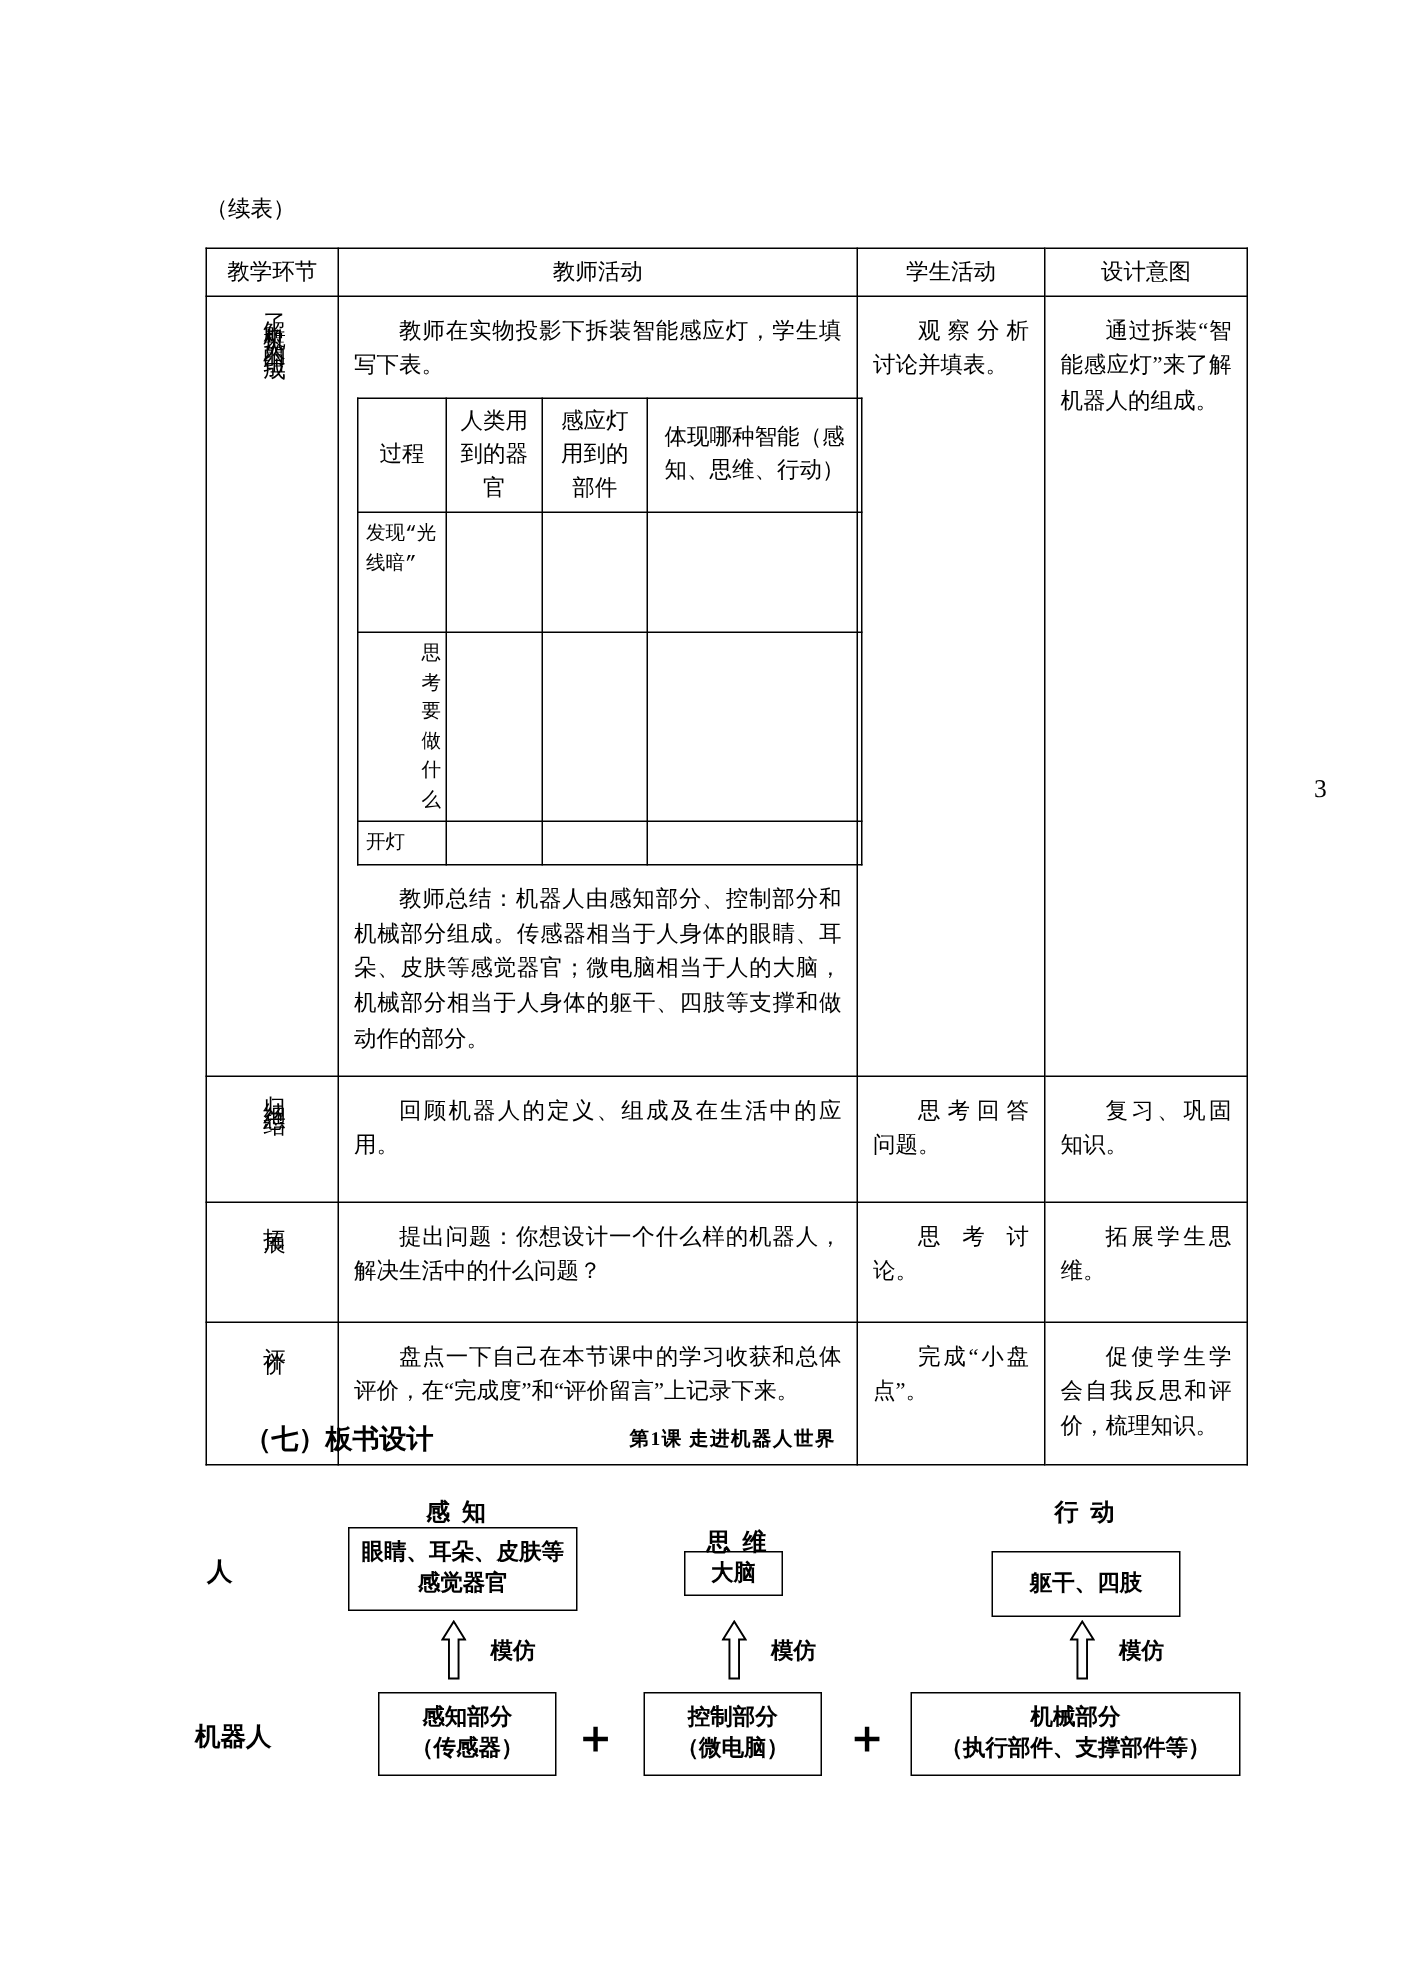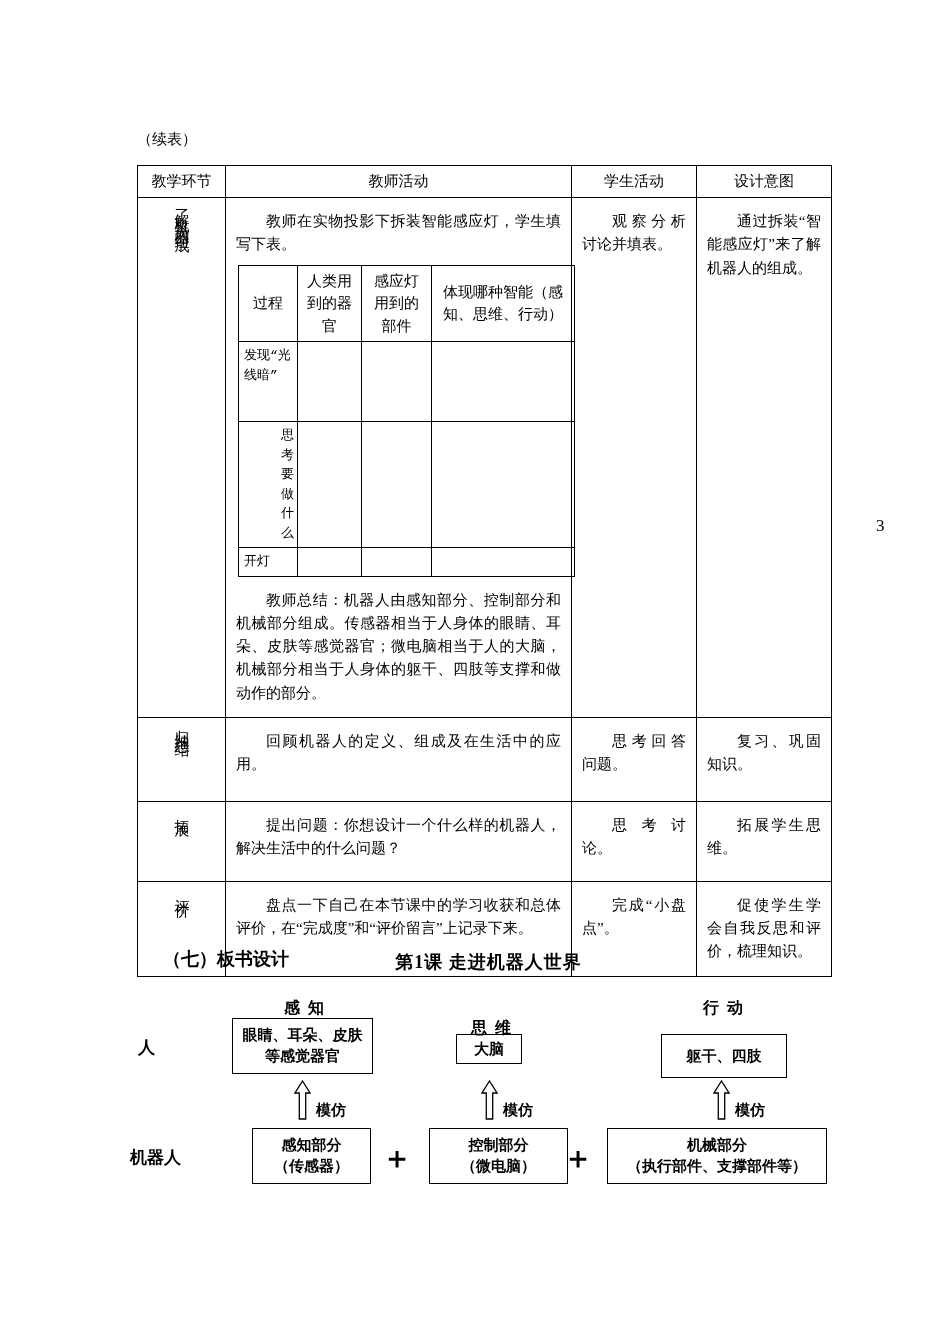--- a/index.html
+++ b/index.html
@@ -61,39 +61,39 @@
   tr.irow1 td { height: 80px; }
   tr.irow2 td { height: 70px; padding-left: 42px; }
   tr.irow3 td { height: 27px; }
   td.inner-label { vertical-align: middle; text-align: left; font-family: Liberation Mono, monospace; }
 
   .summary { margin-top: 6px; }
 
   .section-heading { position: absolute; left: 163px; top: 903px; font-size: 18px; font-weight: bold; margin-top: 44px; }
 
   .diagram { position: absolute; left: 0; top: 940px; width: 950px; height: 384px; }
-  .board-title { position: absolute; left: 0; top: 10px; width: 950px; text-align: center; font-size: 18px; font-weight: bold; letter-spacing: 1px; padding-left: 27px; }
+  .board-title { position: absolute; left: 0; top: 10px; width: 950px; text-align: center; font-size: 13px; font-weight: bold; letter-spacing: 1px; padding-left: 27px; }
   .col-label { position: absolute; top: 58px; width: 100px; text-align: center; font-size: 16px; font-weight: bold; letter-spacing: 0.5em; }
   .col-label.cl1 { left: 258px; } .col-label.cl2 { left: 445px; margin-top: 20px; } .col-label.cl3 { left: 677px; }
   .side-label { position: absolute; font-size: 17px; font-weight: bold; }
   .human-label { left: 138px; top: 96px; letter-spacing: 2px; }
   .robot-label { left: 130px; top: 206px; }
   .dbox {
     position: absolute; border: 1px solid #000;
     display: flex; flex-direction: column; justify-content: center; align-items: center;
     text-align: center; font-weight: bold; font-size: 15px; line-height: 1.4;
     padding: 3px 4px;
   }
-  .hbox1 { left: 232px; top: 78px; width: 141px; height: 56px; text-align: center; }
+  .hbox1 { left: 232px; top: 78px; width: 153px; height: 56px; text-align: center; }
   .hbox2 { left: 456px; top: 94px; width: 66px; height: 30px; }
   .hbox3 { left: 661px; top: 94px; width: 126px; height: 44px; }
   .rbox1 { left: 252px; top: 188px; width: 119px; height: 56px; }
-  .rbox2 { left: 429px; top: 188px; width: 139px; height: 56px; }
+  .rbox2 { left: 429px; top: 188px; width: 119px; height: 56px; }
   .rbox3 { left: 607px; top: 188px; width: 220px; height: 56px; }
-  .arrow-pair { position: absolute; top: 140px; display: flex; align-items: flex-end; gap: 5px; }
+  .arrow-pair { position: absolute; top: 140px; display: flex; align-items: center; gap: 16px; }
   .ap1 { left: 294px; } .ap2 { left: 481px; } .ap3 { left: 713px; }
   .imitate-label { font-size: 15px; font-weight: bold; }
   .plus { position: absolute; top: 198px; width: 32px; text-align: center; font-size: 30px; font-weight: bold; font-family: "DejaVu Sans", sans-serif; }
   .plus1 { left: 381px; } .plus2 { left: 562px; }
 </style>
 </head>
 <body>
 
 <div class="continued-label">（续表）</div>
 <div class="page-number">3</div>

